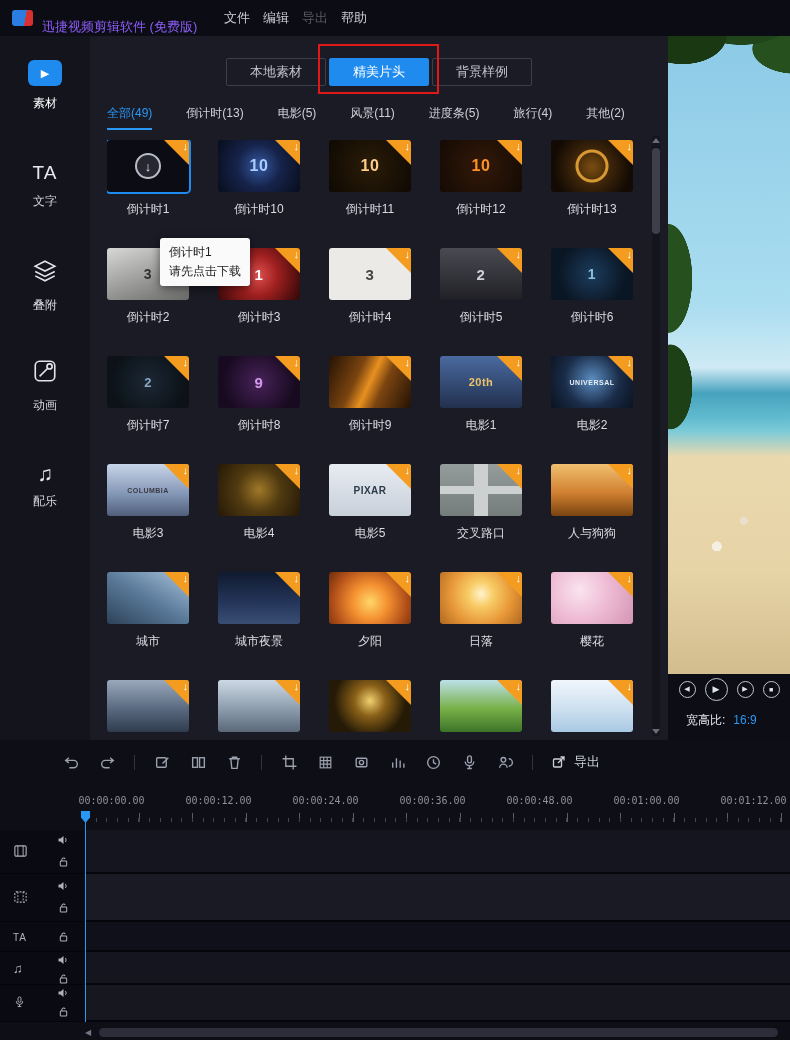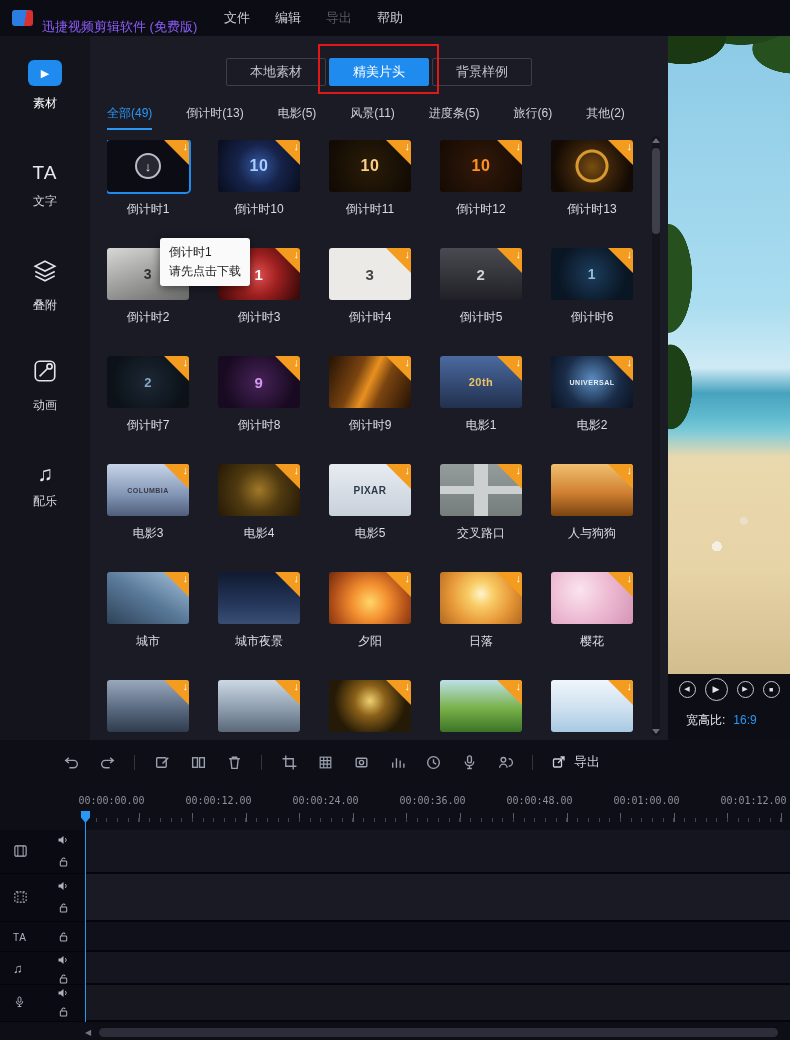--- a/index.html
+++ b/index.html
@@ -4,21 +4,21 @@
 <style>
   * { margin:0; padding:0; box-sizing:border-box; font-family:"Liberation Sans","DejaVu Sans",sans-serif; }
   html,body { width:790px; height:1040px; background:#0d0d15; overflow:hidden; }
   .app { position:relative; width:790px; height:1040px; }
 
   
   .menubar { position:absolute; left:0; top:0; width:100%; height:36px; background:#0c0c14; z-index:20; }
   .logo { position:absolute; left:12px; top:10px; width:21px; height:16px; border-radius:3px;
           background:linear-gradient(100deg,#2c7de2 0 62%, #d83030 62% 100%); }
   .app-title { position:absolute; left:42px; top:18px; font-size:13px; color:#8b5cf6; }
-  .menu { position:absolute; left:224px; top:0; height:36px; display:flex; align-items:center; gap:25px; }
+  .menu { position:absolute; left:224px; top:0; height:36px; display:flex; align-items:center; gap:13px; }
   .menu-item { font-size:13px; color:#c9cbd3; cursor:pointer; }
   .menu-item.disabled { color:#585962; }
 
   
   .sidebar { position:absolute; left:0; top:36px; width:90px; height:704px; background:#14141d; z-index:10; }
   .side-item { height:100px; display:flex; flex-direction:column; align-items:center; justify-content:center; gap:9px; cursor:pointer; }
   .side-item .lab { font-size:12px; color:#d6d8de; }
   .side-item.active .lab { color:#ffffff; }
   .icn-media { width:34px; height:26px; background:#1f8bef; border-radius:6px; display:flex; align-items:center; justify-content:center; color:#fff; font-size:11px; }
   .icn-text { font-size:19px; color:#e8e9ef; letter-spacing:1px; }
@@ -165,21 +165,21 @@
       <button class="tab">背景样例</button>
     </div>
     <div class="annotation"></div>
 
     <div class="cats">
       <span class="cat active">全部(49)</span>
       <span class="cat">倒计时(13)</span>
       <span class="cat">电影(5)</span>
       <span class="cat">风景(11)</span>
       <span class="cat">进度条(5)</span>
-      <span class="cat">旅行(6)</span>
+      <span class="cat">旅行(4)</span>
       <span class="cat">其他(2)</span>
     </div>
 
     <div class="grid">
         <div>
           <div class="thumb selected" style="background: rgb(12, 12, 20);">
             <span class="dl-circle">↓</span>
             <span class="badge">
               <i>↓</i>
             </span>

